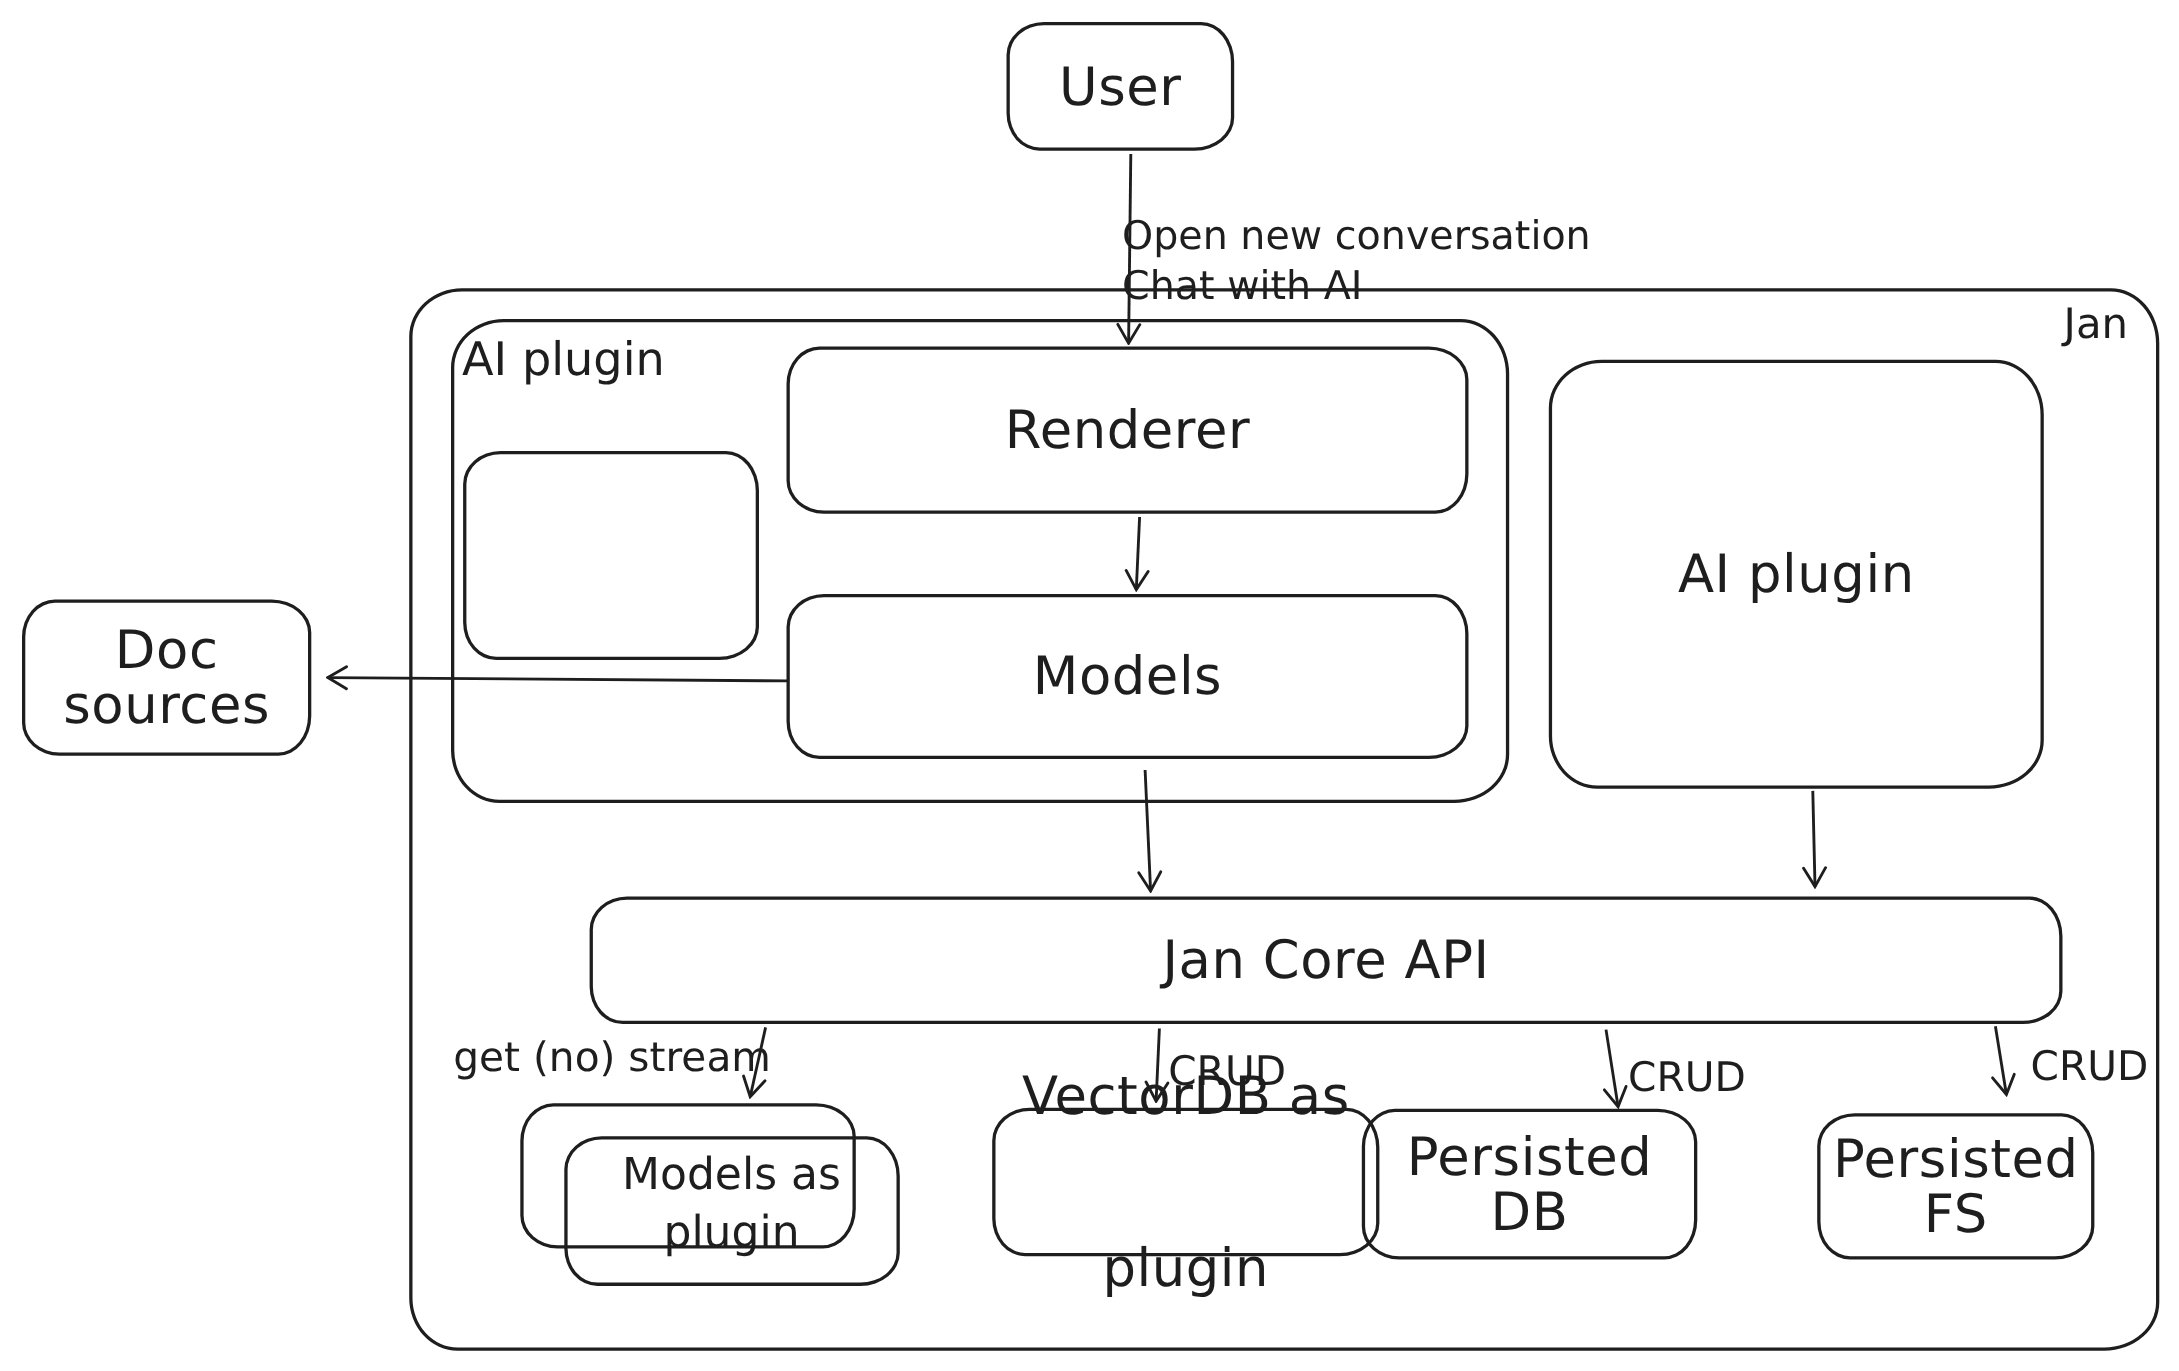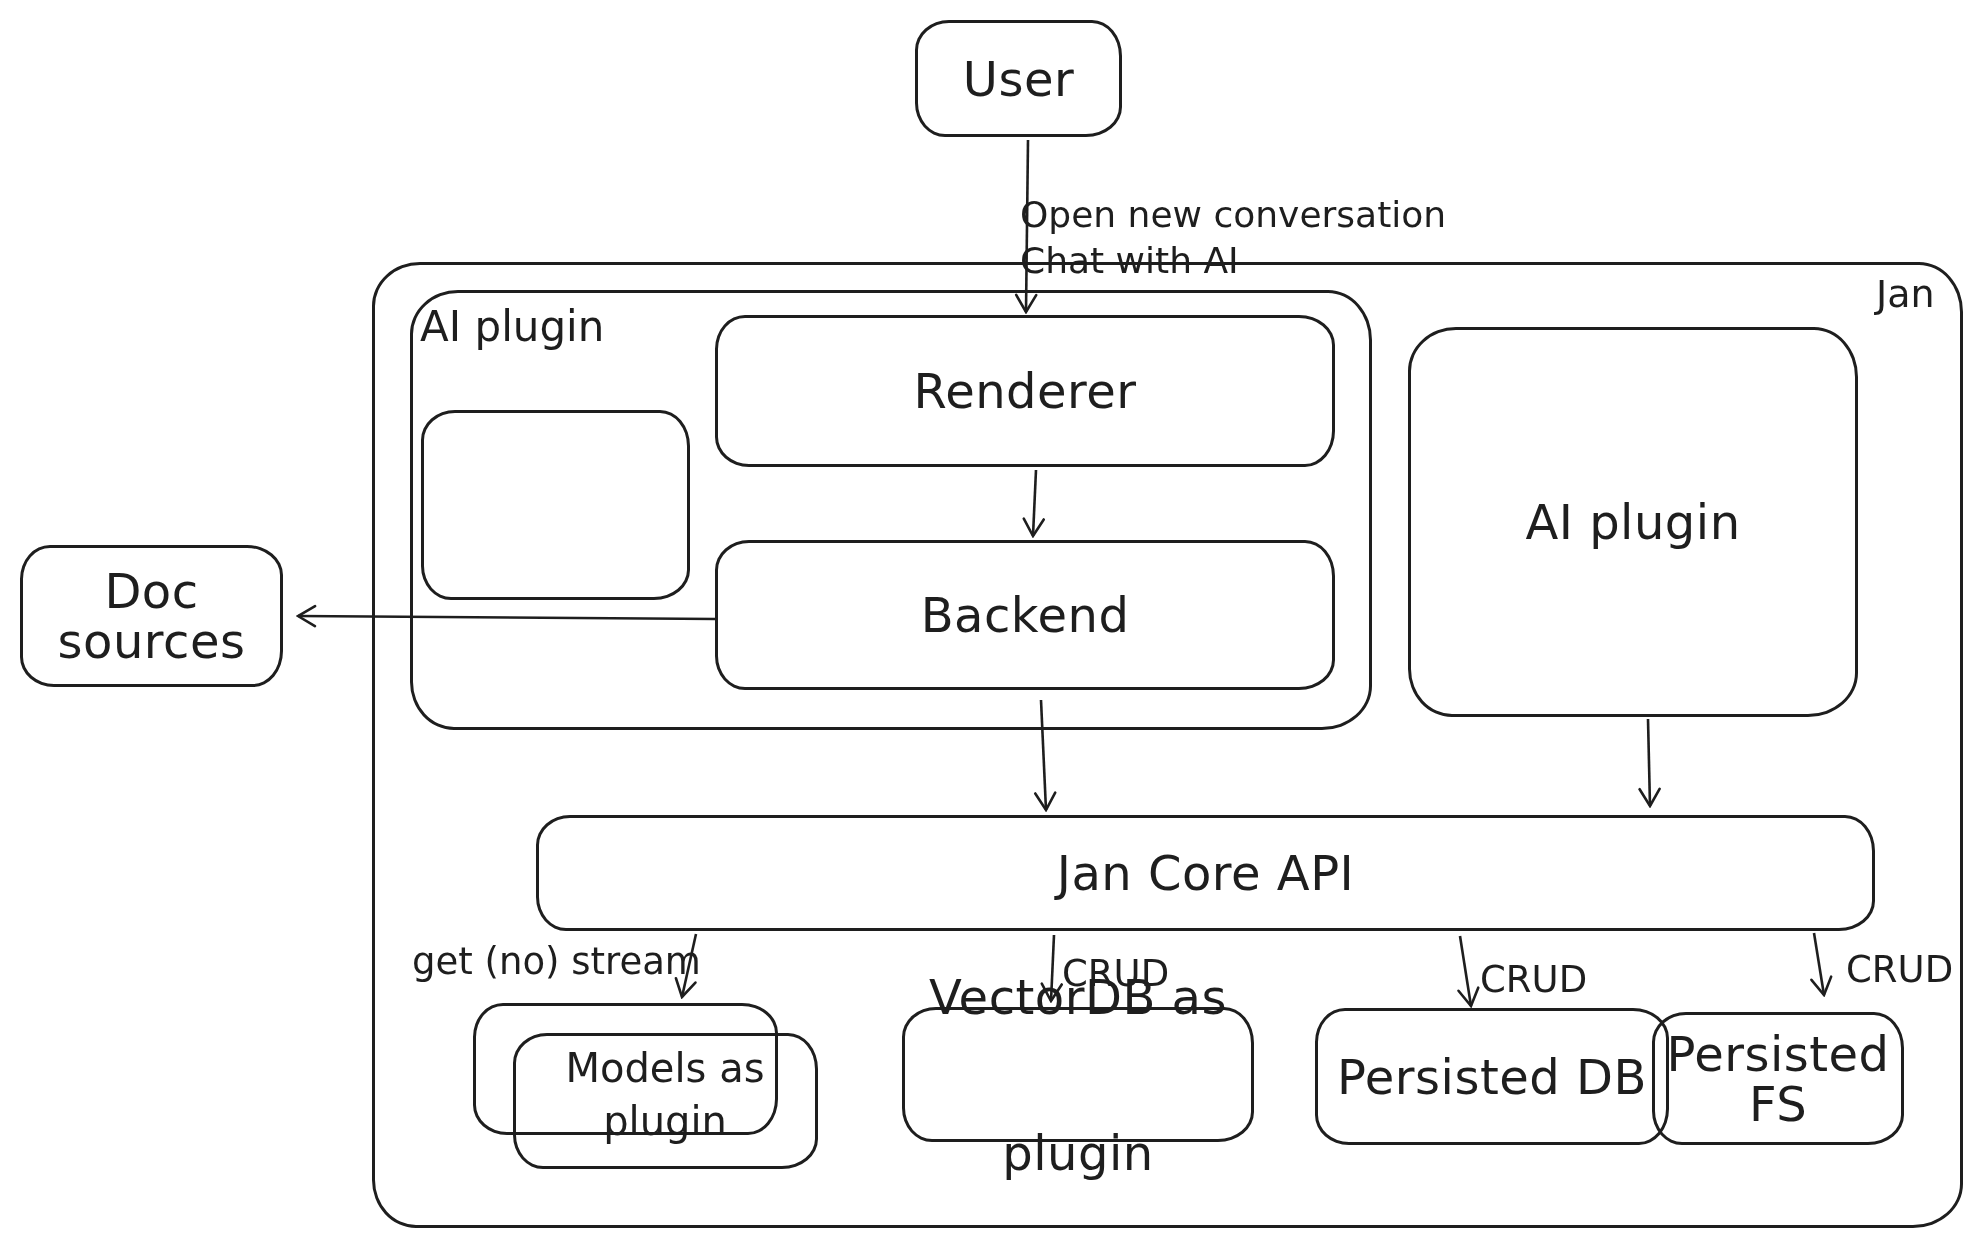--- a/index.html
+++ b/index.html
@@ -88,21 +88,21 @@
     <span class="lbl">User</span>
   </div>
 
   <div class="box r-b" style="left:715px; top:315px; width:620px; height:152px;">
     <span class="lbl">Renderer</span>
   </div>
 
   <div class="box r-a" style="left:421px; top:410px; width:269px; height:190px;"></div>
 
   <div class="box r-a" style="left:715px; top:540px; width:620px; height:150px;">
-    <span class="lbl">Backend</span>
+    <span class="lbl">Models</span>
   </div>
 
   <div class="box r-big" style="left:1408px; top:327px; width:450px; height:390px;">
     <span class="lbl">AI plugin</span>
   </div>
 
   <div class="box r-b" style="left:20px; top:545px; width:263px; height:142px;">
     <span class="lbl">Doc sources</span>
   </div>
 
@@ -117,21 +117,21 @@
     <span class="lbl-line">plugin</span>
   </div>
 
   <div class="box r-a" style="left:902px; top:1007px; width:352px; height:135px;">
     <span class="lbl" style="line-height:52px;">
       <span class="lbl-line">VectorDB as</span>
       <span class="lbl-line">plugin</span>
     </span>
   </div>
 
-  <div class="box r-b" style="left:1315px; top:1008px; width:354px; height:137px;">
+  <div class="box r-b" style="left:1238px; top:1008px; width:305px; height:137px;">
     <span class="lbl">Persisted DB</span>
   </div>
 
   <div class="box r-a" style="left:1652px; top:1012px; width:252px; height:133px;">
     <span class="lbl">Persisted FS</span>
   </div>
 
   <div class="edge-label two-line" style="left:1020px; top:168px;margin-top:24px;">
     <span class="lbl-line">Open new conversation</span>
     <span class="lbl-line">Chat with AI</span>

